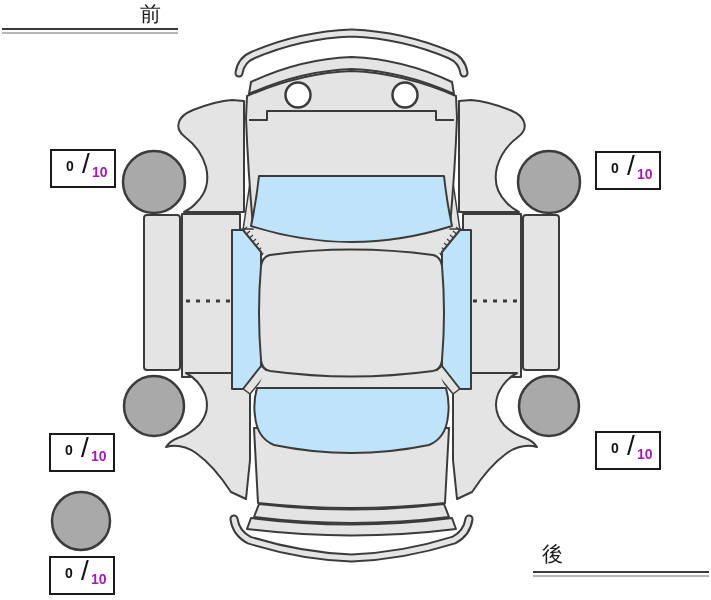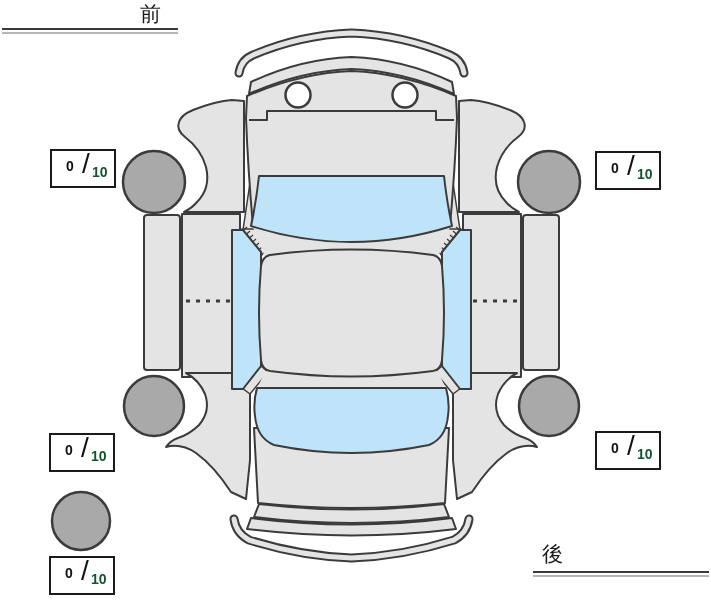--- a/index.html
+++ b/index.html
@@ -31,21 +31,21 @@
   .p-dots{fill:none;stroke:var(--outline);stroke-width:3;stroke-dasharray:4 6;}
   .p-hatch{fill:none;stroke:var(--outline);stroke-width:1.2;}
 
   
   .rate-box{
     position:absolute;width:62px;height:35px;background:#fff;
     border:2px solid var(--box-border);
   }
   .rate-box .num{position:absolute;left:14px;top:7px;font-size:14px;font-weight:700;color:#111;}
   .rate-box .slash{position:absolute;left:30px;top:-3px;font-size:28px;font-weight:400;color:#111;}
-  .rate-box .den{position:absolute;left:40px;top:13px;font-size:14px;font-weight:700;color:#14532d;}
+  .rate-box .den{position:absolute;left:40px;top:13px;font-size:14px;font-weight:700;color:#a21caf;}
 
   
   .jp-label{position:absolute;font-size:21px;line-height:24px;color:#1a1a1a;}
   .hr{position:absolute;}
   .hr-d{height:2px;background:var(--rule-dark);}
   .hr-l{height:2px;background:var(--rule-light);margin-top:2px;}
 </style>
 </head>
 <body>
 

